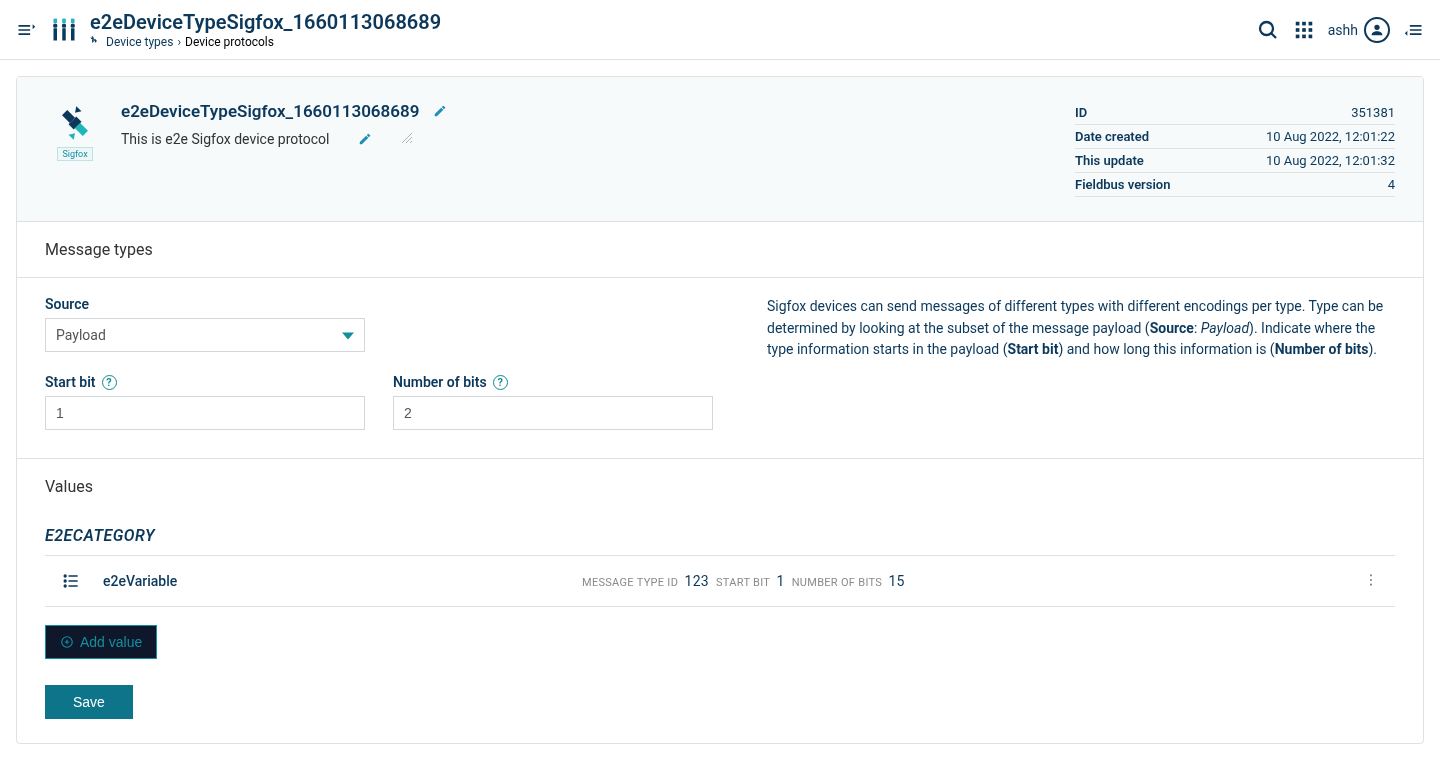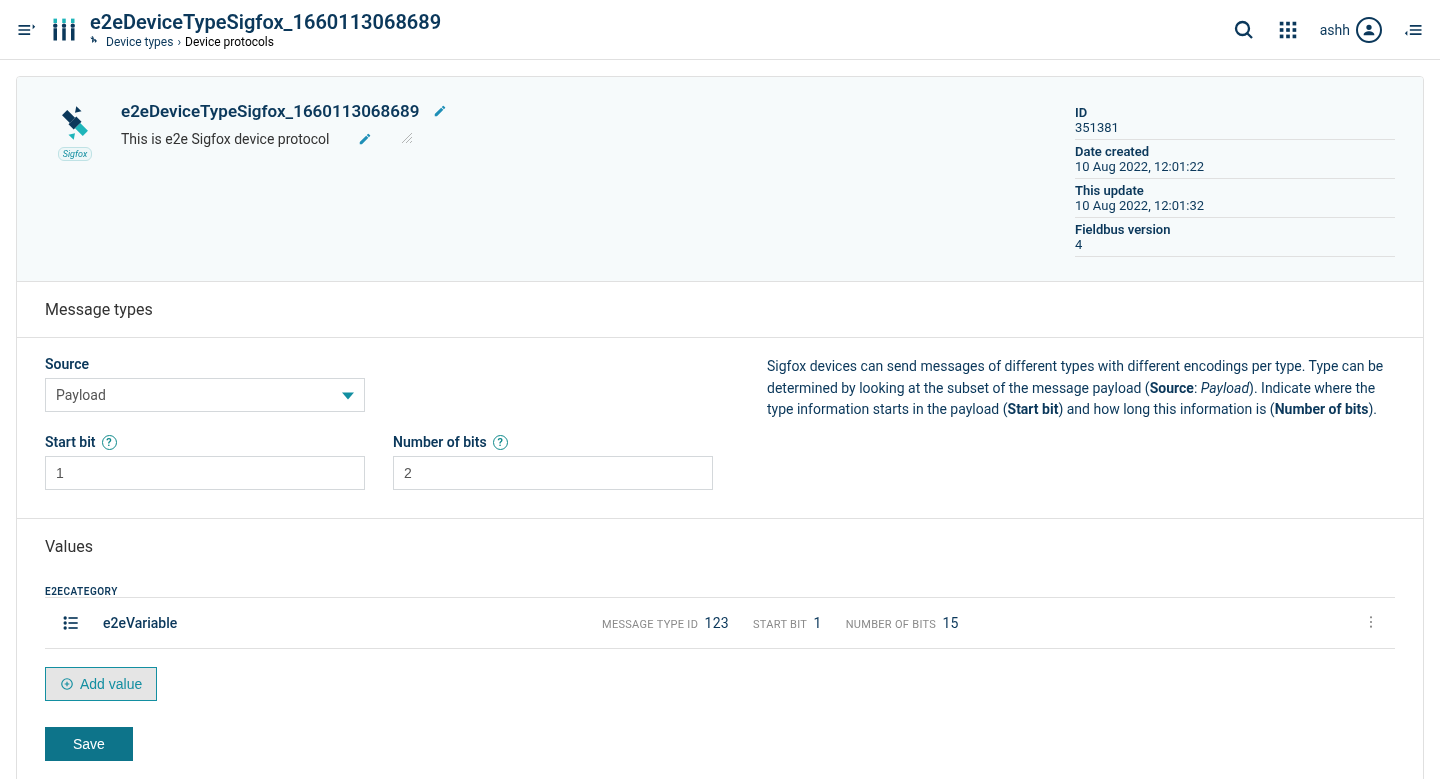--- a/index.html
+++ b/index.html
@@ -46,21 +46,21 @@
     margin-left: 4px; margin-right: 10px;
   }
   .topbar-title-wrap { display: flex; flex-direction: column; justify-content: center; }
   .topbar-title { font-size: 20px; font-weight: 600; color: var(--brand-dark); line-height: 1.1; }
   .breadcrumb { font-size: 12px; margin-top: 2px; display: flex; align-items:center; gap:4px; }
   .breadcrumb svg { width:12px;height:12px; }
   .breadcrumb .crumb-link { color: var(--brand-dark); text-decoration: none; }
   .breadcrumb .crumb-current { color: #000000; }
   .breadcrumb .sep { color: var(--brand-dark); }
   .topbar-spacer { flex: 1; }
-  .topbar-right { display:flex; gap:8px; }
+  .topbar-right { display:flex; }
   .user-chip { display:flex; align-items:center; gap:6px; color:var(--brand-dark); font-size:14px; padding:0 6px; cursor:pointer; }
   .user-avatar-ring { width:26px;height:26px;border:2px solid var(--brand-dark); border-radius:50%; display:flex;align-items:center;justify-content:center;}
   .user-avatar-ring svg{ width:16px;height:16px; }
 
   
   .page {
     padding: 16px;
     background: #fff;
   }
   .panel {
@@ -70,27 +70,27 @@
     background: #fff;
   }
   
   .panel-header {
     background: var(--bg-panel-head);
     padding: 24px 28px;
     display: flex;
     align-items: flex-start;
   }
   .device-icon-block { width:60px; display:flex; flex-direction:column; align-items:center; gap:2px; margin-right:16px; }
-  .sigfox-badge { font-size:9px; color: var(--teal); border:1px solid #bfe2e5; background:#edf7f8; padding:1px 4px; border-radius:6px;font-style:italic; }
+  .sigfox-badge { font-size:9px; color: var(--teal); border:1px solid #bfe2e5; background:#edf7f8; padding:1px 4px; border-radius:0; }
   .device-title-line { display:flex; align-items:center; gap:14px; font-size:17px; font-weight:600; color:var(--brand-dark); }
   .device-desc-line { display:flex; align-items:center; gap:29px; font-size:14px; color:#333; margin-top:10px; }
   .pencil-btn { color:#1f8fb7; cursor:pointer; display:inline-flex; }
   .pencil-btn svg{width:14px;height:14px;}
   .panel-header-meta { margin-left:auto; width:320px; font-size:13px; }
-  .meta-row { display:flex; justify-content:space-between; padding:4px 0; border-bottom:1px solid var(--border);flex-direction:column; }
+  .meta-row { display:flex; justify-content:space-between; padding:4px 0; border-bottom:1px solid var(--border); }
   .meta-key { color:var(--brand-dark); font-weight:600; }
   .meta-val { color:var(--brand-dark); }
 
   
   .section { border-top: 1px solid var(--border); }
   .section-title { font-size:16px; font-weight:400; color:#333; padding:18px 28px; }
   .section-body { border-top: 1px solid var(--border); padding:18px 28px 28px; display:flex; gap:52px; }
   .section-body-left { flex:0 0 670px; max-width:670px; }
   .section-body-right { flex:1; color:var(--brand-dark); line-height:1.55; font-size:14px; }
   .section-body-right em { font-style: italic; }
@@ -101,31 +101,31 @@
     font-size:14px; color:#555; display:flex; align-items:center; justify-content:space-between;
   }
   .select-box { cursor:pointer; }
   .text-input { }
   .select-caret { color: var(--teal); }
   .two-col-fields { display:flex; gap:28px; margin-top:22px; }
   .field { flex:1; max-width:320px; display:flex;flex-direction:column; }
 
   
   .values-body { padding: 12px 28px 26px; }
-  .values-category { font-size:10px; letter-spacing:0.5px; color:var(--brand-dark); font-weight:600; margin-bottom:0; }
+  .values-category { font-size:16px; letter-spacing:0.5px; color:var(--brand-dark); font-weight:600; margin-bottom:10px;font-style:italic; }
   .value-row { border-top:1px solid var(--border); border-bottom:1px solid var(--border); height:52px; display:flex; align-items:center; padding:0 6px; gap:16px; }
   .value-row .drag-handle { color:var(--brand-dark); display:flex; margin-left:10px; margin-right:6px;}
   .value-name { font-size:14px; color:var(--brand-dark); font-weight:500; flex:0 0 400px; }
-  .value-stats { display:flex; gap:24px; align-items:center; font-size:12px; color:var(--text-muted); letter-spacing:0.3px; margin-left:83px;}
+  .value-stats { display:flex; gap:7px; align-items:center; font-size:12px; color:var(--text-muted); letter-spacing:0.3px; margin-left:63px;}
   .value-stats .lbl { text-transform:uppercase; color:#8a8a8a; font-size:11px; margin-right:3px;}
   .value-stats .num { font-size:14px; color:var(--brand-dark); font-weight:400; }
   .value-row-spacer{flex:1;}
   .kebab { color:#888; cursor:pointer; padding:6px 10px; }
 
-  .add-value-btn { margin-top:18px; display:inline-flex; align-items:center; gap:6px; border:1px solid var(--teal); color:var(--teal); background:#e5e5e5; height:34px; padding:0 14px; font-size:14px; cursor:pointer; }
+  .add-value-btn { margin-top:18px; display:inline-flex; align-items:center; gap:6px; border:1px solid var(--teal); color:var(--teal); background:#0f172a; height:34px; padding:0 14px; font-size:14px; cursor:pointer; }
   .add-value-btn svg{width:14px;height:14px;}
 
   .save-row { padding: 0 28px 24px; }
   .save-btn { background:#0d748a; color:#fff; border:none; height:34px; padding:0 28px; font-size:14px; cursor:pointer; }
 
   .desc-resize { opacity:.6; align-self:flex-end; }
 </style>
 </head>
 <body>
 

